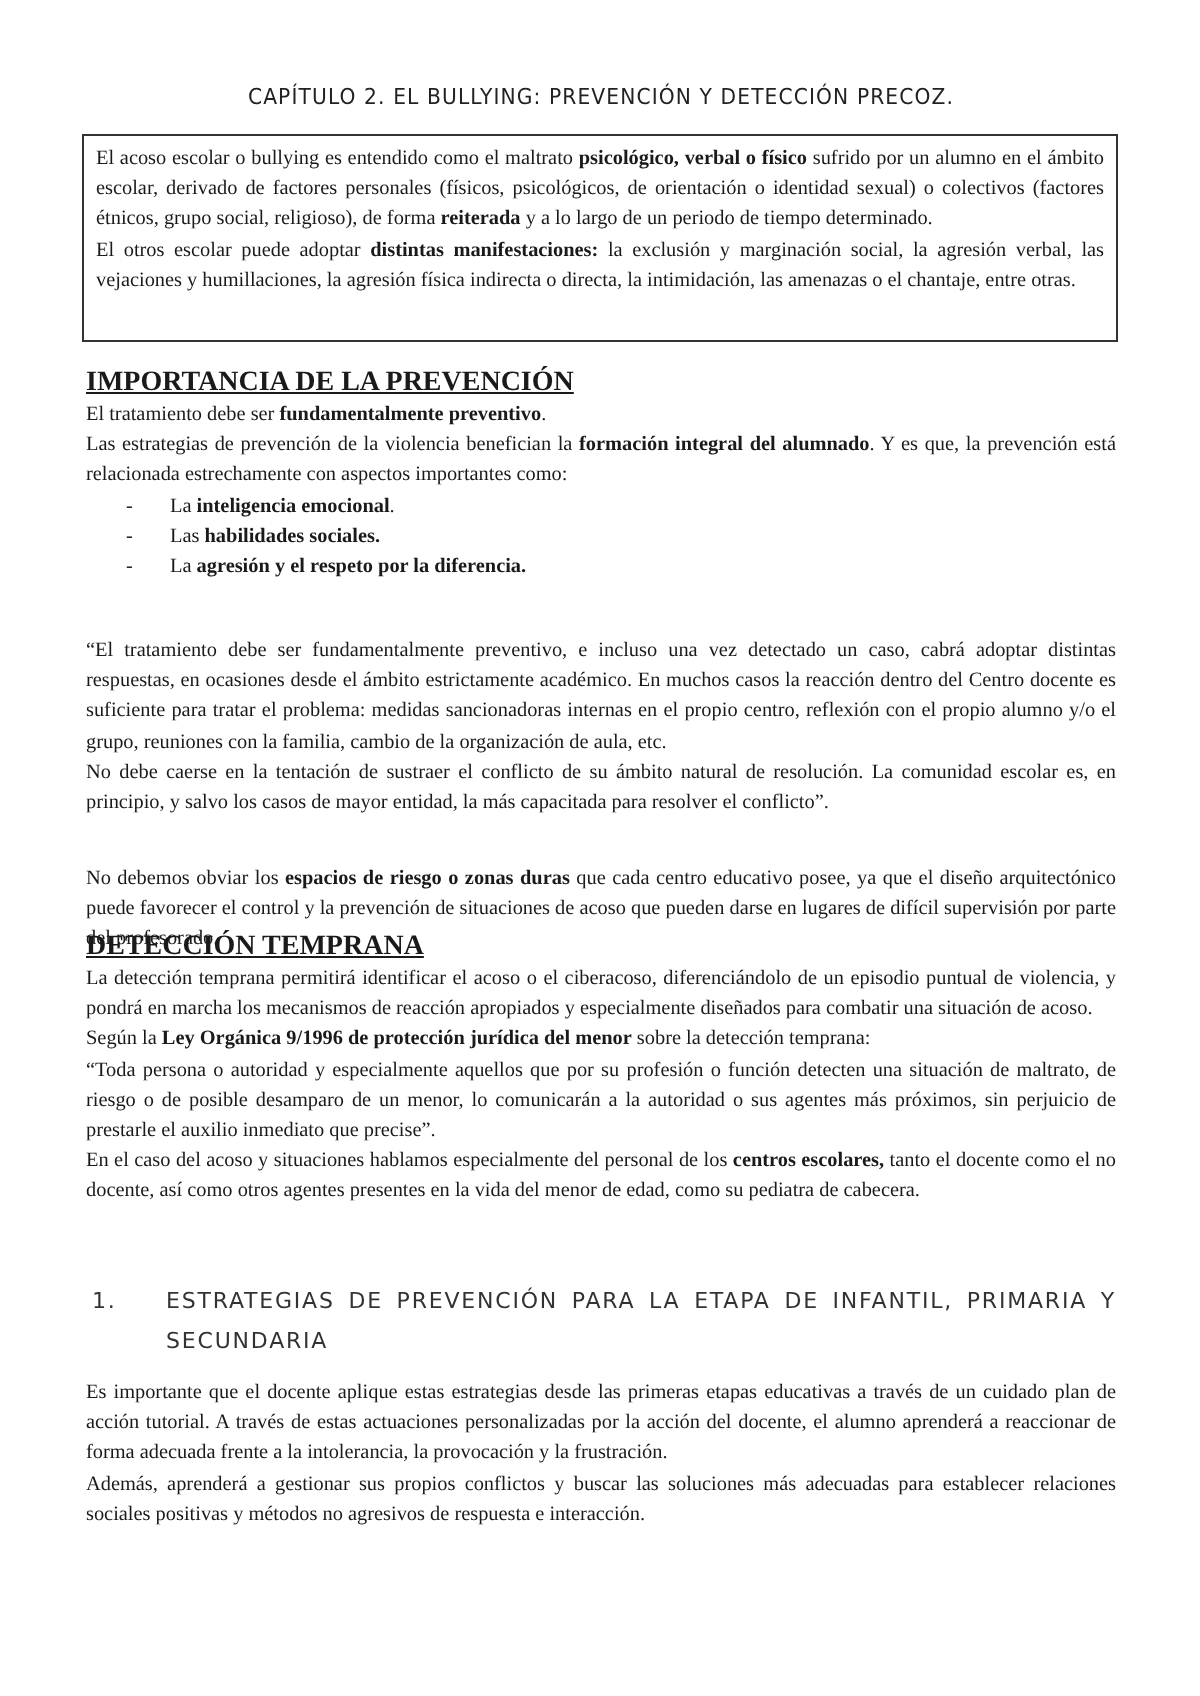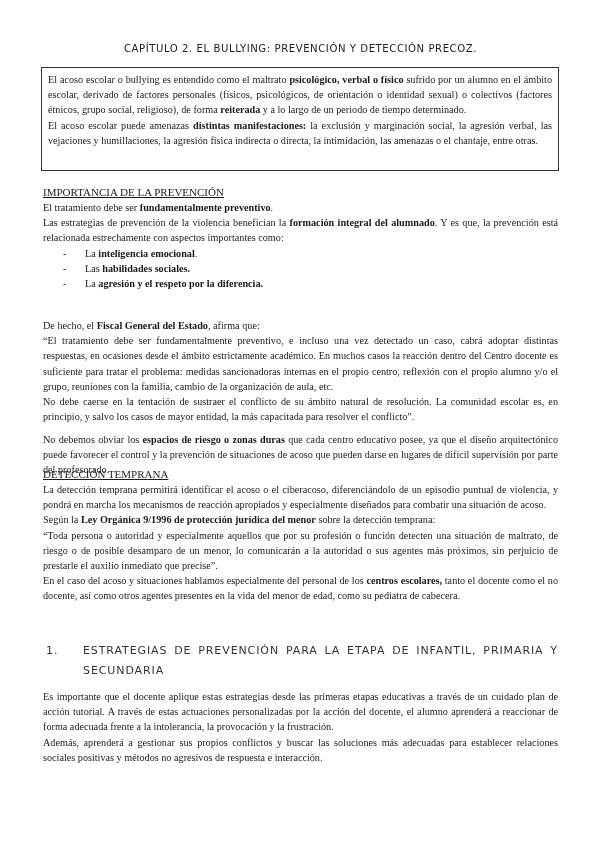--- a/index.html
+++ b/index.html
@@ -45,23 +45,23 @@
     border: 1.3px solid #333;
     padding: 4px 6px 6px 6px;
     box-sizing: content-box;
     text-align: justify;
   }
   .intro-box p { margin: 0; }
   .block { position: absolute; left: 0; width: 515px; }
   p { margin: 0; text-align: justify; }
   b { font-weight: bold; }
   .section-heading {
-    font-weight: normal;
+    font-weight: bold;
     text-decoration: underline;
-    font-size: 11px;
+    font-size: 14px;
     line-height: 16px;
   }
   ul.dash-list {
     list-style: none;
     margin: 0;
     padding: 0 0 0 20px;
   }
   ul.dash-list li {
     position: relative;
     padding-left: 22px;
@@ -96,36 +96,35 @@
 </style>
 </head>
 <body>
 
 <div class="page">
 
   <div class="chapter-title">CAPÍTULO 2. EL BULLYING: PREVENCIÓN Y DETECCIÓN PRECOZ.</div>
 
   <div class="intro-box">
     <p><span>El acoso escolar o bullying es entendido como el maltrato </span><b>psicológico, verbal o físico</b><span> sufrido por un alumno en el ámbito escolar, derivado de factores personales (físicos, psicológicos, de orientación o identidad sexual) o colectivos (factores étnicos, grupo social, religioso), de forma </span><b>reiterada</b><span> y a lo largo de un periodo de tiempo determinado.</span></p>
-    <p><span>El acoso escolar puede amenazas </span><b>distintas manifestaciones:</b><span> la exclusión y marginación social, la agresión verbal, las vejaciones y humillaciones, la agresión física indirecta o directa, la intimidación, las amenazas o el chantaje, entre otras.</span></p>
+    <p><span>El otros escolar puede adoptar </span><b>distintas manifestaciones:</b><span> la exclusión y marginación social, la agresión verbal, las vejaciones y humillaciones, la agresión física indirecta o directa, la intimidación, las amenazas o el chantaje, entre otras.</span></p>
   </div>
 
   <div class="block" style="top:184px;">
     <div class="section-heading">IMPORTANCIA DE LA PREVENCIÓN</div>
     <p><span>El tratamiento debe ser </span><b>fundamentalmente preventivo</b><span>.</span></p>
     <p><span>Las estrategias de prevención de la violencia benefician la </span><b>formación integral del alumnado</b><span>. Y es que, la prevención está relacionada estrechamente con aspectos importantes como:</span></p>
     <ul class="dash-list">
       <li><span class="dash">-</span><span>La </span><b>inteligencia emocional</b><span>.</span></li>
       <li><span class="dash">-</span><span>Las </span><b>habilidades sociales.</b><span></span></li>
       <li><span class="dash">-</span><span>La </span><b>agresión y el respeto por la diferencia.</b><span></span></li>
     </ul>
   </div>
 
   <div class="block" style="top:318px;">
-    <p><span>De hecho, el </span><b>Fiscal General del Estado</b><span>, afirma que:</span></p>
     <p class="quote">“El tratamiento debe ser fundamentalmente preventivo, e incluso una vez detectado un caso, cabrá adoptar distintas respuestas, en ocasiones desde el ámbito estrictamente académico. En muchos casos la reacción dentro del Centro docente es suficiente para tratar el problema: medidas sancionadoras internas en el propio centro, reflexión con el propio alumno y/o el grupo, reuniones con la familia, cambio de la organización de aula, etc.</p>
     <p class="quote">No debe caerse en la tentación de sustraer el conflicto de su ámbito natural de resolución. La comunidad escolar es, en principio, y salvo los casos de mayor entidad, la más capacitada para resolver el conflicto”.</p>
   </div>
 
   <div class="block" style="top:432px;">
     <p><span>No debemos obviar los </span><b>espacios de riesgo o zonas duras</b><span> que cada centro educativo posee, ya que el diseño arquitectónico puede favorecer el control y la prevención de situaciones de acoso que pueden darse en lugares de difícil supervisión por parte del profesorado.</span></p>
   </div>
 
   <div class="block" style="top:466px;">
     <div class="section-heading">DETECCIÓN TEMPRANA</div>

